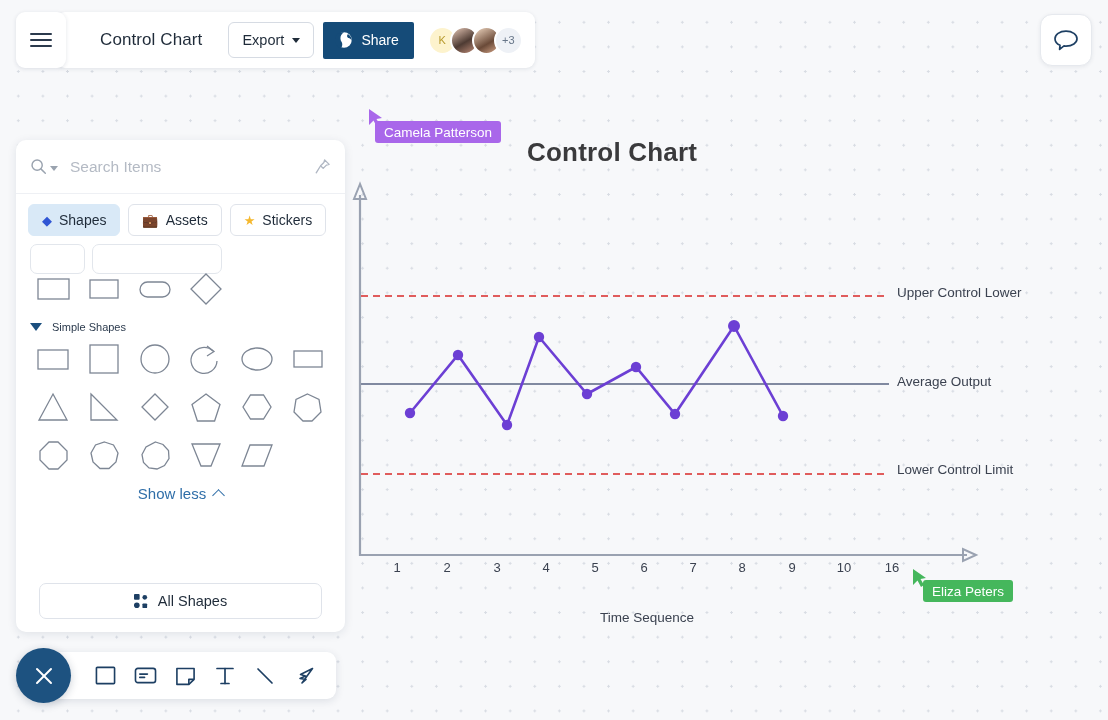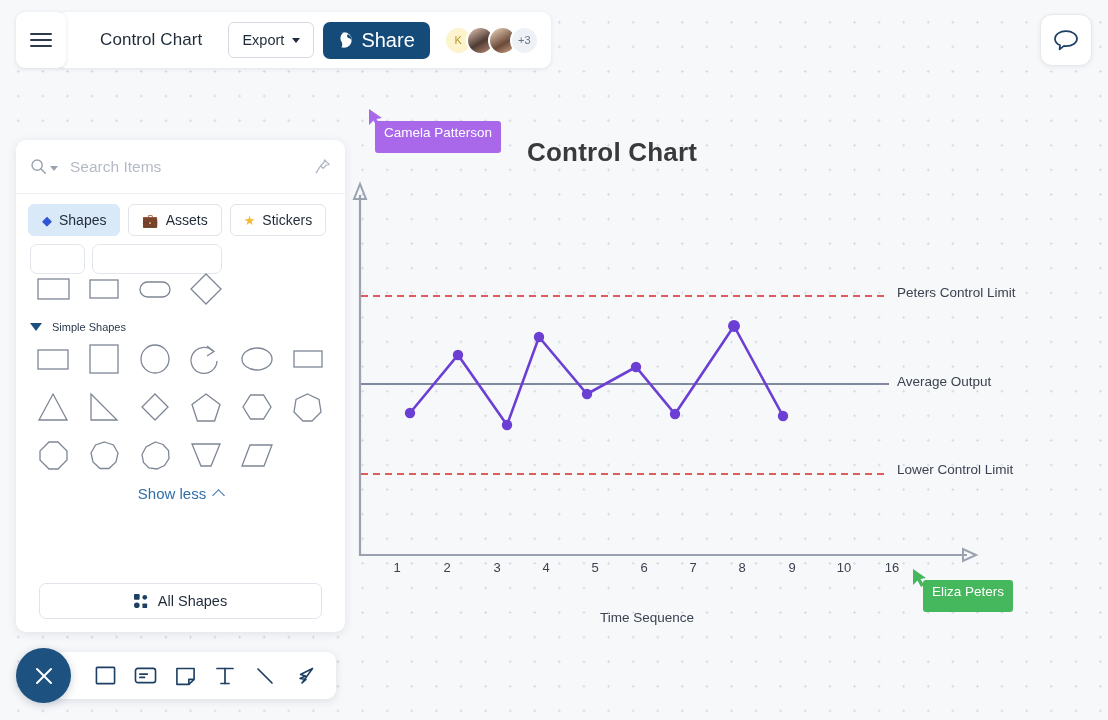--- a/index.html
+++ b/index.html
@@ -51,23 +51,23 @@
     border: 1px solid #d6dbe3; border-radius: 6px; background: #fff;
     display: flex; align-items: center; justify-content: center; gap: 8px;
     font-size: 14.5px; color: #1f2b39; cursor: pointer;
   }
   .caret-dn {
     width: 0; height: 0; border-left: 4.5px solid transparent;
     border-right: 4.5px solid transparent; border-top: 5.5px solid #1f2b39;
   }
   .share-btn {
     height: 37px; padding: 0 15px 0 12px; margin-left: 9px;
-    background: #154b78; border-radius: 7px; border: none;
+    background: #154b78; border-radius: 2px; border: none;
     display: flex; align-items: center; gap: 8px;
-    font-size: 20px; color: #fff; cursor: pointer;
+    font-size: 14px; color: #fff; cursor: pointer;
   }
   .globe { width: 18px; height: 18px; display:block; }
   .avatars { display: flex; align-items: center; margin-left: 14px; }
   .avatars > div {
     width: 29px; height: 29px; border-radius: 50%;
     border: 2px solid #fff; margin-left: -7px;
     display: flex; align-items: center; justify-content: center;
     font-size: 11px; overflow: hidden; flex: none;
   }
   .avatars > div:first-child { margin-left: 0; }
@@ -199,21 +199,21 @@
     border-radius: 50%; background: #1d5280; display: flex;
     align-items: center; justify-content: center; cursor: pointer;
     box-shadow: 0 2px 8px rgba(22,40,70,.22); z-index: 5;
   }
 
   
   .cursor-tag {
     position: absolute; display: flex; align-items: flex-start;
   }
   .cursor-tag .lbl {
-    font-size: 13.5px; color: #fff; padding: 4px 9px 12px 9px;
+    font-size: 13.5px; color: #fff; padding: 4px 9px 2px 9px;
     border-radius: 3px; white-space: nowrap; line-height: 1.15;
   }
 </style>
 </head>
 <body>
 
 <div id="chart-area">
 
   <svg width="1108" height="720" style="position:absolute;left:0;top:0;">
 
@@ -241,21 +241,21 @@
     </g>
   </svg>
 
   <div id="chart-title">Control Chart</div>
 
   <div class="y-tick" style="left:305px;top:236px;">0</div>
   <div class="y-tick" style="left:305px;top:315px;">0</div>
   <div class="y-tick" style="left:305px;top:395px;">0</div>
   <div class="y-tick" style="left:305px;top:473px;">0</div>
 
-  <div class="axis-right-label" style="left:897px;top:285px;">Peters Control Limit</div>
+  <div class="axis-right-label" style="left:897px;top:285px;">Upper Control Lower</div>
   <div class="axis-right-label" style="left:897px;top:374px;">Average Output</div>
   <div class="axis-right-label" style="left:897px;top:462px;">Lower Control Limit</div>
 
   <div class="x-tick" style="left:386px;top:560px;">1</div>
   <div class="x-tick" style="left:436px;top:560px;">2</div>
   <div class="x-tick" style="left:486px;top:560px;">3</div>
   <div class="x-tick" style="left:535px;top:560px;">4</div>
   <div class="x-tick" style="left:584px;top:560px;">5</div>
   <div class="x-tick" style="left:633px;top:560px;">6</div>
   <div class="x-tick" style="left:682px;top:560px;">7</div>

